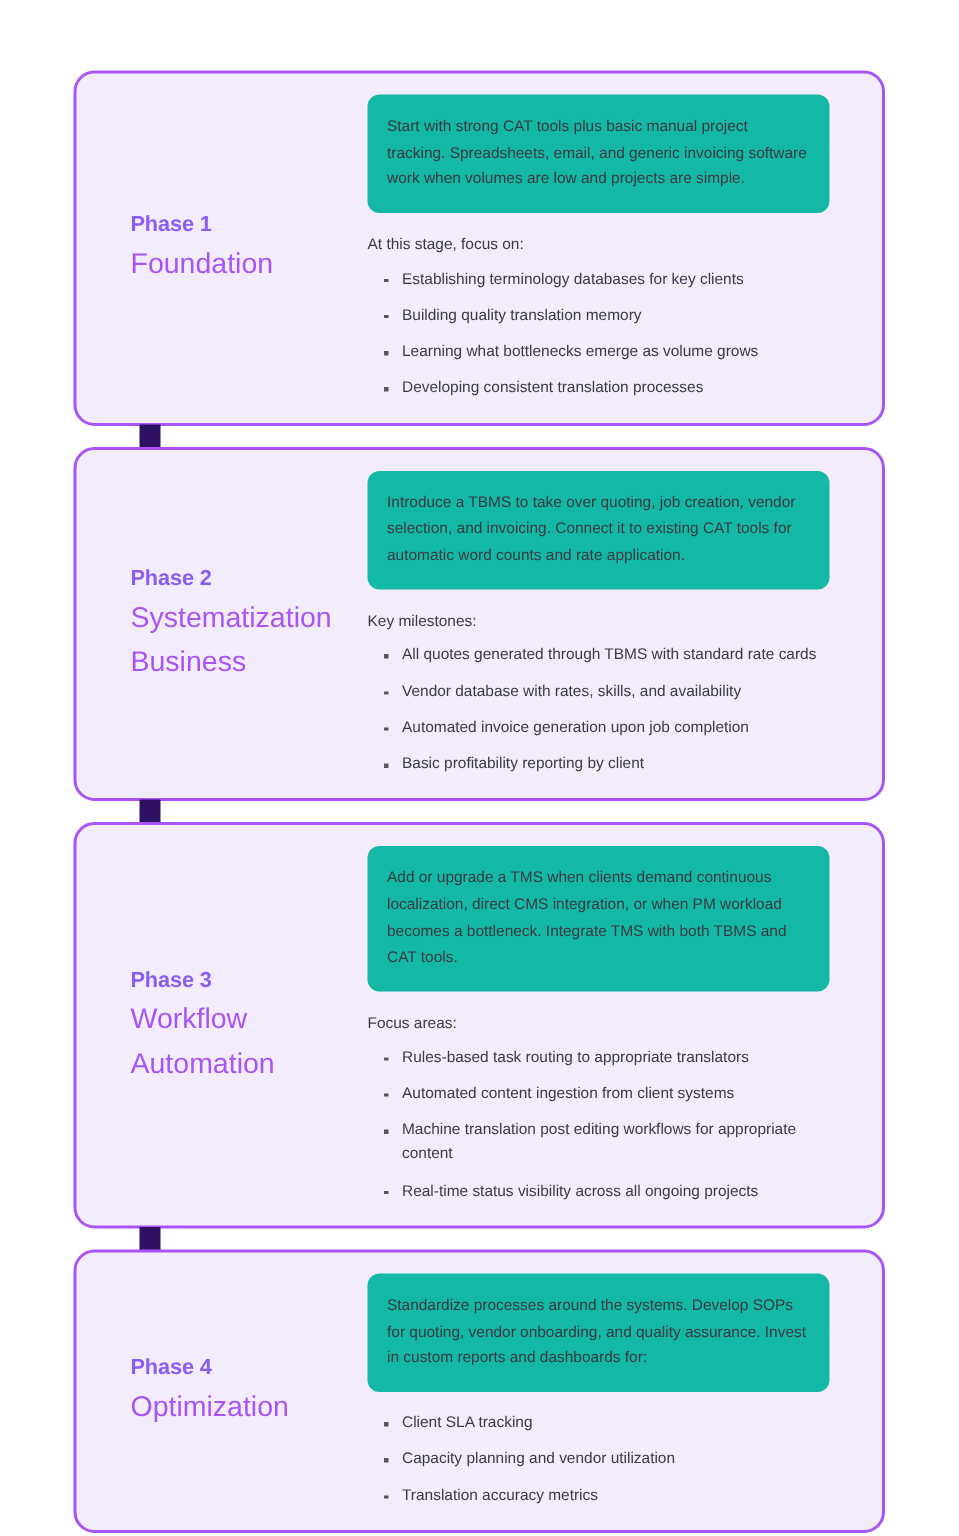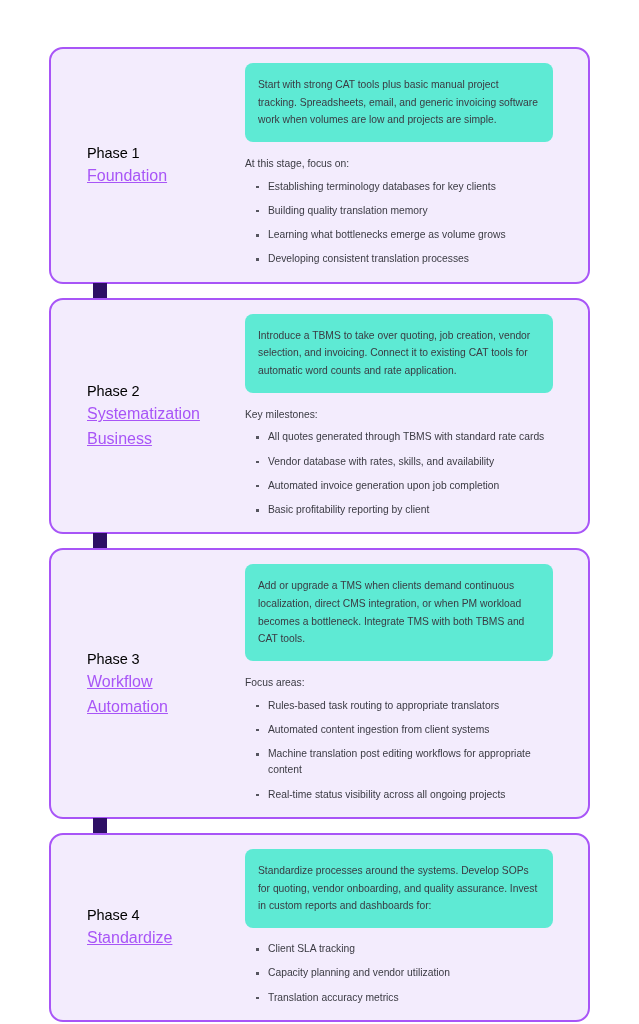--- a/index.html
+++ b/index.html
@@ -49,42 +49,41 @@
 
   .phase-left {
     width: 194px;
     flex: 0 0 194px;
     padding-left: 36px;
     padding-right: 8px;
   }
 
   .phase-number {
     font-size: 14.5px;
-    font-weight: normal;
-    color: #000000;
+    font-weight: bold;
+    color: #8b5cf6;
     letter-spacing: -0.1px;
     line-height: 1.55;
     white-space: nowrap;
   }
 
   .phase-subtitle {
-    font-size: 16px;
+    font-size: 19px;
     font-weight: normal;
     color: #a855f7;
     line-height: 1.55;
-    text-decoration: underline;
   }
 
   .phase-right {
     flex: 1 1 auto;
     padding-right: 35px;
   }
 
   .callout {
-    background: #5eead4;
+    background: #14b8a6;
     border-radius: 8px;
     padding: 13px 15px 13px 13px;
     margin-bottom: 13px;
   }
 
   .callout p {
     font-size: 10.3px;
     line-height: 1.72;
     color: #3a3a42;
   }
@@ -187,21 +186,21 @@
           <li>Real-time status visibility across all ongoing projects</li>
         </ul>
       </div>
     </div>
     <div class="card-gap">
       <div class="connector"></div>
     </div>
     <div class="phase-card">
       <div class="phase-left">
         <div class="phase-number">Phase 4</div>
-        <div class="phase-subtitle">Standardize</div>
+        <div class="phase-subtitle">Optimization</div>
       </div>
       <div class="phase-right">
         <div class="callout">
           <p>Standardize processes around the systems. Develop SOPs for quoting, vendor onboarding, and quality assurance. Invest in custom reports and dashboards for:</p>
         </div>
         <ul class="bullets">
           <li>Client SLA tracking</li>
           <li>Capacity planning and vendor utilization</li>
           <li>Translation accuracy metrics</li>
         </ul>

